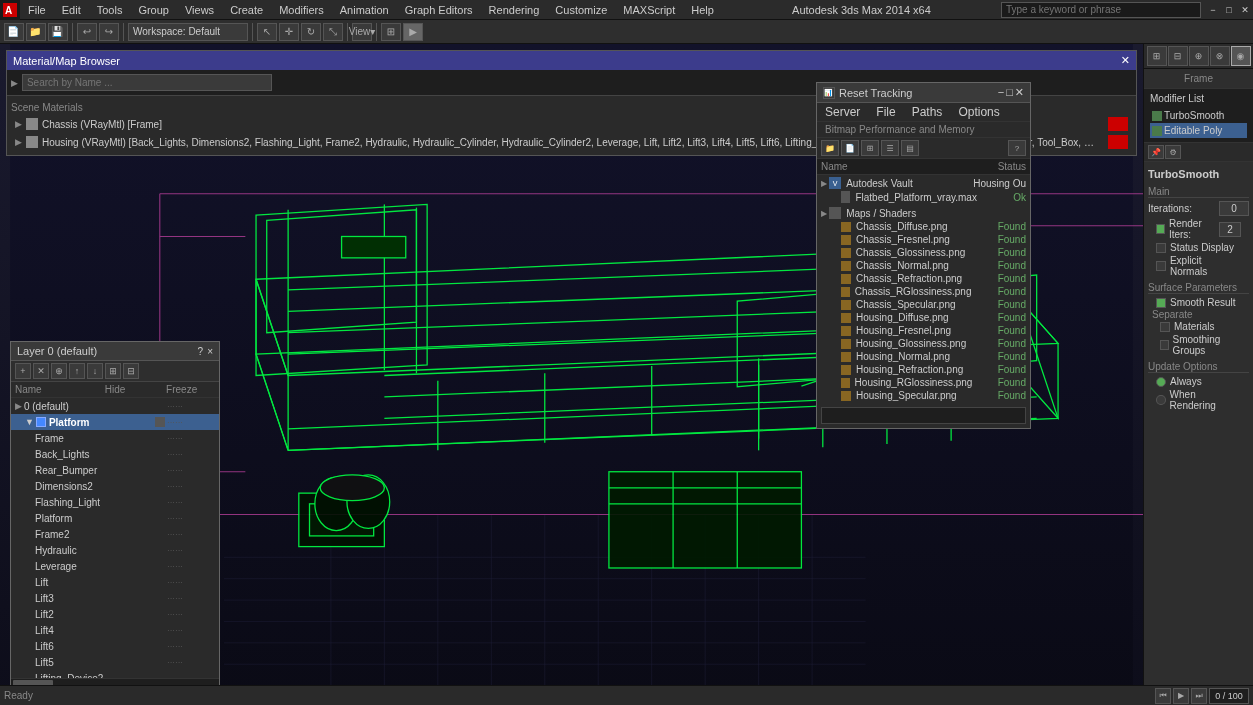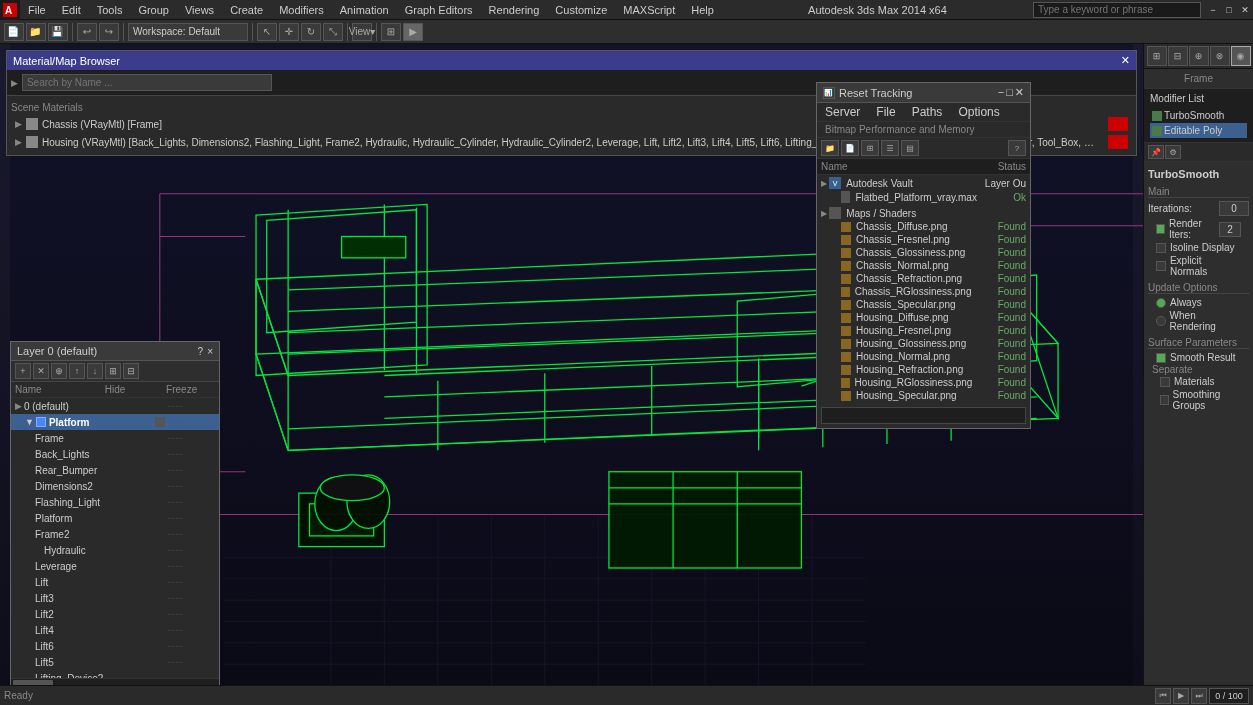--- a/index.html
+++ b/index.html
@@ -4,21 +4,21 @@
   <style>
     * { box-sizing: border-box; margin: 0; padding: 0; }
     body { background: #3a3a3a; font-family: 'Arial', sans-serif; font-size: 11px; color: #ccc; overflow: hidden; width: 1253px; height: 705px; }
 
     
     #top-bar { background: #2b2b2b; height: 20px; display: flex; align-items: center; border-bottom: 1px solid #111; }
     #top-bar .logo { width: 20px; height: 20px; background: #1a1a1a; display: flex; align-items: center; justify-content: center; }
     #top-bar .menu-items { display: flex; }
     #top-bar .menu-item { padding: 2px 8px; color: #ccc; font-size: 11px; cursor: pointer; }
     #top-bar .title { flex: 1; text-align: center; color: #ccc; font-size: 11px; }
-    #top-bar .search-area { display: flex; align-items: center; background: #1a1a1a; border: 1px solid #555; height: 16px; width: 168px; margin-right: 4px; }
+    #top-bar .search-area { display: flex; align-items: center; background: #1a1a1a; border: 1px solid #555; height: 16px; width: 200px; margin-right: 4px; }
     #top-bar .search-area input { background: transparent; border: none; color: #ccc; font-size: 10px; width: 100%; outline: none; padding: 0 4px; }
     #top-bar .win-controls { display: flex; }
     #top-bar .win-btn { width: 16px; height: 20px; display: flex; align-items: center; justify-content: center; color: #ccc; font-size: 9px; cursor: pointer; }
 
     
     #toolbar { background: #2e2e2e; height: 22px; display: flex; align-items: center; border-bottom: 1px solid #111; gap: 2px; padding: 0 4px; }
     .toolbar-btn { background: #3a3a3a; border: 1px solid #555; width: 20px; height: 18px; display: flex; align-items: center; justify-content: center; cursor: pointer; color: #aaa; font-size: 10px; }
     .toolbar-sep { width: 1px; height: 18px; background: #555; margin: 0 2px; }
     .toolbar-dropdown { background: #3a3a3a; border: 1px solid #555; height: 18px; display: flex; align-items: center; padding: 0 4px; cursor: pointer; color: #ccc; font-size: 10px; min-width: 120px; }
 
@@ -409,21 +409,21 @@
           <span style="margin-left:20px; font-size:10px; color:#ccc; flex:1;">Platform</span>
           <span class="layer-dots">···</span>
           <span class="layer-dots" style="width:40px;">···</span>
         </div>
         <div class="layer-item">
           <span style="margin-left:20px; font-size:10px; color:#ccc; flex:1;">Frame2</span>
           <span class="layer-dots">···</span>
           <span class="layer-dots" style="width:40px;">···</span>
         </div>
         <div class="layer-item">
-          <span style="margin-left:29px; font-size:10px; color:#ccc; flex:1;">Hydraulic</span>
+          <span style="margin-left:20px; font-size:10px; color:#ccc; flex:1;">Hydraulic</span>
           <span class="layer-dots">···</span>
           <span class="layer-dots" style="width:40px;">···</span>
         </div>
         <div class="layer-item">
           <span style="margin-left:20px; font-size:10px; color:#ccc; flex:1;">Leverage</span>
           <span class="layer-dots">···</span>
           <span class="layer-dots" style="width:40px;">···</span>
         </div>
         <div class="layer-item">
           <span style="margin-left:20px; font-size:10px; color:#ccc; flex:1;">Lift</span>
@@ -506,21 +506,21 @@
       </div>
       <div class="rt-table-body" style="max-height:240px; overflow-y:auto;">
 
         <div class="rt-group">
           <div class="rt-group-header">
             <span class="rt-group-icon">▶</span>
             <div style="width:12px; height:12px; background:#3a6090; margin-right:3px; display:flex; align-items:center; justify-content:center;">
               <span style="font-size:7px; color:#fff;">V</span>
             </div>
             <span class="rt-group-name">Autodesk Vault</span>
-            <span class="rt-group-status">Layer Ou</span>
+            <span class="rt-group-status">Housing Ou</span>
           </div>
 
           <div class="rt-item" style="padding-left:20px;">
             <div style="width:12px; height:12px; background:#555; margin-right:3px;"></div>
             <span class="rt-item-name">Flatbed_Platform_vray.max</span>
             <span class="rt-item-status found">Ok</span>
           </div>
         </div>
 
         <div class="rt-group">
@@ -651,56 +651,56 @@
           <span class="ts-label">Iterations:</span>
           <input class="ts-value" type="text" value="0" style="">
         </div>
         <div class="ts-check-row">
           <div class="ts-checkbox checked"></div>
           <span class="ts-check-label">Render Iters:</span>
           <input class="ts-value" type="text" style="width: 22px; margin-left: auto;" value="2">
         </div>
         <div class="ts-check-row">
           <div class="ts-checkbox"></div>
-          <span class="ts-check-label">Isoline Display</span>
+          <span class="ts-check-label">Status Display</span>
         </div>
         <div class="ts-check-row">
           <div class="ts-checkbox"></div>
           <span class="ts-check-label">Explicit Normals</span>
+        </div>
+      </div>
+
+      <div class="ts-group">
+        <div class="ts-group-title">Surface Parameters</div>
+        <div class="ts-check-row">
+          <div class="ts-checkbox checked"></div>
+          <span class="ts-check-label">Smooth Result</span>
+        </div>
+        <div style="padding-left:4px;">
+          <div style="color:#888; font-size:10px;">Separate</div>
+          <div class="ts-check-row">
+            <div class="ts-checkbox"></div>
+            <span class="ts-check-label">Materials</span>
+          </div>
+          <div class="ts-check-row">
+            <div class="ts-checkbox"></div>
+            <span class="ts-check-label">Smoothing Groups</span>
+          </div>
         </div>
       </div>
 
       <div class="ts-group">
         <div class="ts-group-title">Update Options</div>
         <div class="ts-check-row">
           <div style="width:10px;height:10px;border-radius:50%;border:1px solid #555;background:#5a5;margin-right:4px;"></div>
           <span class="ts-check-label">Always</span>
         </div>
         <div class="ts-check-row">
           <div style="width:10px;height:10px;border-radius:50%;border:1px solid #555;background:#3a3a3a;margin-right:4px;"></div>
           <span class="ts-check-label">When Rendering</span>
-        </div>
-      </div>
-
-      <div class="ts-group">
-        <div class="ts-group-title">Surface Parameters</div>
-        <div class="ts-check-row">
-          <div class="ts-checkbox checked"></div>
-          <span class="ts-check-label">Smooth Result</span>
-        </div>
-        <div style="padding-left:4px;">
-          <div style="color:#888; font-size:10px;">Separate</div>
-          <div class="ts-check-row">
-            <div class="ts-checkbox"></div>
-            <span class="ts-check-label">Materials</span>
-          </div>
-          <div class="ts-check-row">
-            <div class="ts-checkbox"></div>
-            <span class="ts-check-label">Smoothing Groups</span>
-          </div>
         </div>
       </div>
     </div>
   </div>
 </div>
 
 <div id="status-bar" style="background:#2a2a2a; height:20px; border-top:1px solid #111; display:flex; align-items:center; padding:0 4px; gap:8px; position:fixed; bottom:0; left:0; right:0; z-index:50;">
   <span class="status-item">Ready</span>
   <div style="flex:1;"></div>
   <div style="display:flex; gap:2px; align-items:center;">

